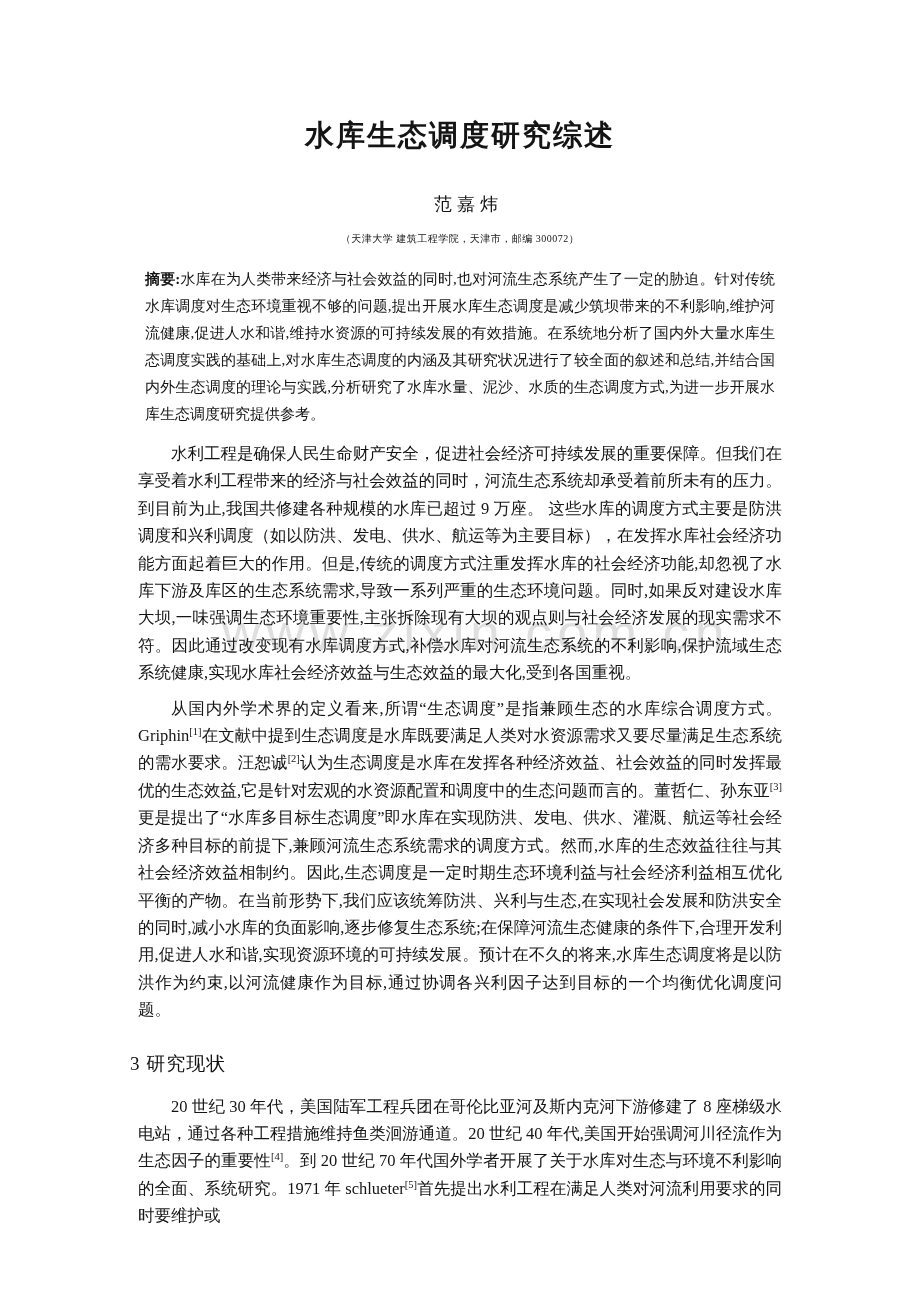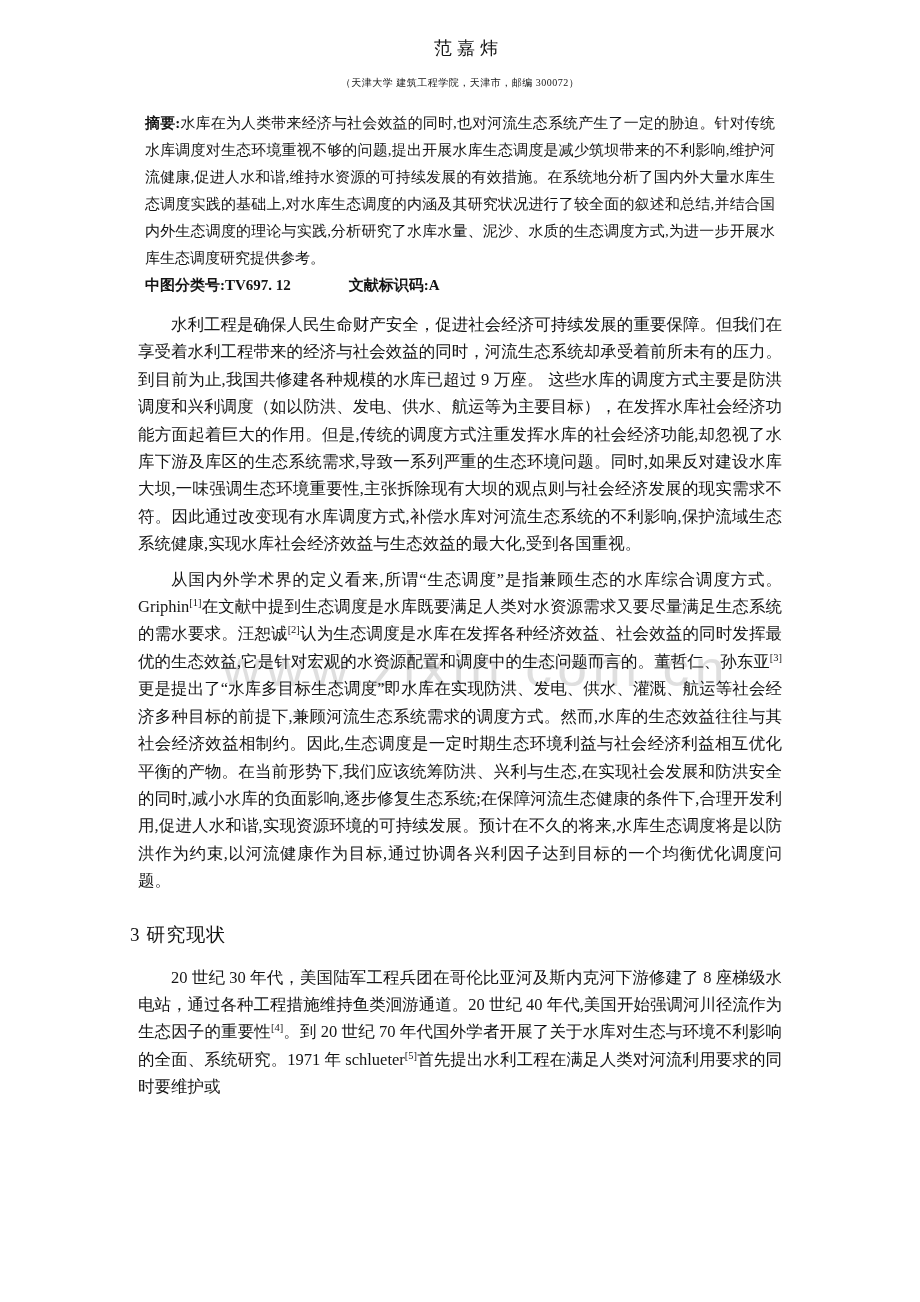--- a/index.html
+++ b/index.html
@@ -50,26 +50,26 @@
   }
   .body-par sup, .citation { font-size: 10.5px; line-height: 0; vertical-align: super; }
 </style>
 </head>
 <body>
 
 <div class="page">
   <div class="watermark">www.zixin.com.cn</div>
 
   <div class="content">
+    <h1 class="title">水库生态调度研究综述</h1>
     <div class="author">范嘉炜</div>
     <div class="affiliation">（天津大学 建筑工程学院，天津市，邮编 300072）</div>
 
     <div class="front">
       <p><span class="b">摘要:</span><span>水库在为人类带来经济与社会效益的同时,也对河流生态系统产生了一定的胁迫。针对传统水库调度对生态环境重视不够的问题,提出开展水库生态调度是减少筑坝带来的不利影响,维护河流健康,促进人水和谐,维持水资源的可持续发展的有效措施。在系统地分析了国内外大量水库生态调度实践的基础上,对水库生态调度的内涵及其研究状况进行了较全面的叙述和总结,并结合国内外生态调度的理论与实践,分析研究了水库水量、泥沙、水质的生态调度方式,为进一步开展水库生态调度研究提供参考。</span></p>
-      <p class="clc-line"><span class="b">中图分类号:</span><span class="b">TV697. 12</span><span class="clc-gap"></span><span class="b">文献标识码:</span><span class="b">A</span></p>
     </div>
 
     <div class="sections" id="sections">
         <p class="body-par">水利工程是确保人民生命财产安全，促进社会经济可持续发展的重要保障。但我们在享受着水利工程带来的经济与社会效益的同时，河流生态系统却承受着前所未有的压力。到目前为止,我国共修建各种规模的水库已超过 9 万座。  这些水库的调度方式主要是防洪调度和兴利调度（如以防洪、发电、供水、航运等为主要目标），在发挥水库社会经济功能方面起着巨大的作用。但是,传统的调度方式注重发挥水库的社会经济功能,却忽视了水库下游及库区的生态系统需求,导致一系列严重的生态环境问题。同时,如果反对建设水库大坝,一味强调生态环境重要性,主张拆除现有大坝的观点则与社会经济发展的现实需求不符。因此通过改变现有水库调度方式,补偿水库对河流生态系统的不利影响,保护流域生态系统健康,实现水库社会经济效益与生态效益的最大化,受到各国重视。</p>
         <p class="body-par">从国内外学术界的定义看来,所谓“生态调度”是指兼顾生态的水库综合调度方式。Griphin<sup>[1]</sup>在文献中提到生态调度是水库既要满足人类对水资源需求又要尽量满足生态系统的需水要求。汪恕诚<sup>[2]</sup>认为生态调度是水库在发挥各种经济效益、社会效益的同时发挥最优的生态效益,它是针对宏观的水资源配置和调度中的生态问题而言的。董哲仁、孙东亚<sup>[3]</sup>更是提出了“水库多目标生态调度”即水库在实现防洪、发电、供水、灌溉、航运等社会经济多种目标的前提下,兼顾河流生态系统需求的调度方式。然而,水库的生态效益往往与其社会经济效益相制约。因此,生态调度是一定时期生态环境利益与社会经济利益相互优化平衡的产物。在当前形势下,我们应该统筹防洪、兴利与生态,在实现社会发展和防洪安全的同时,减小水库的负面影响,逐步修复生态系统;在保障河流生态健康的条件下,合理开发利用,促进人水和谐,实现资源环境的可持续发展。预计在不久的将来,水库生态调度将是以防洪作为约束,以河流健康作为目标,通过协调各兴利因子达到目标的一个均衡优化调度问题。</p>
         <div class="sec-heading">3 研究现状</div>
         <p class="body-par">20 世纪 30 年代，美国陆军工程兵团在哥伦比亚河及斯内克河下游修建了 8 座梯级水电站，通过各种工程措施维持鱼类洄游通道。20 世纪 40 年代,美国开始强调河川径流作为生态因子的重要性<sup>[4]</sup>。到 20 世纪 70 年代国外学者开展了关于水库对生态与环境不利影响的全面、系统研究。1971 年 schlueter<sup>[5]</sup>首先提出水利工程在满足人类对河流利用要求的同时要维护或</p>
       </div>
   </div>
 </div>

